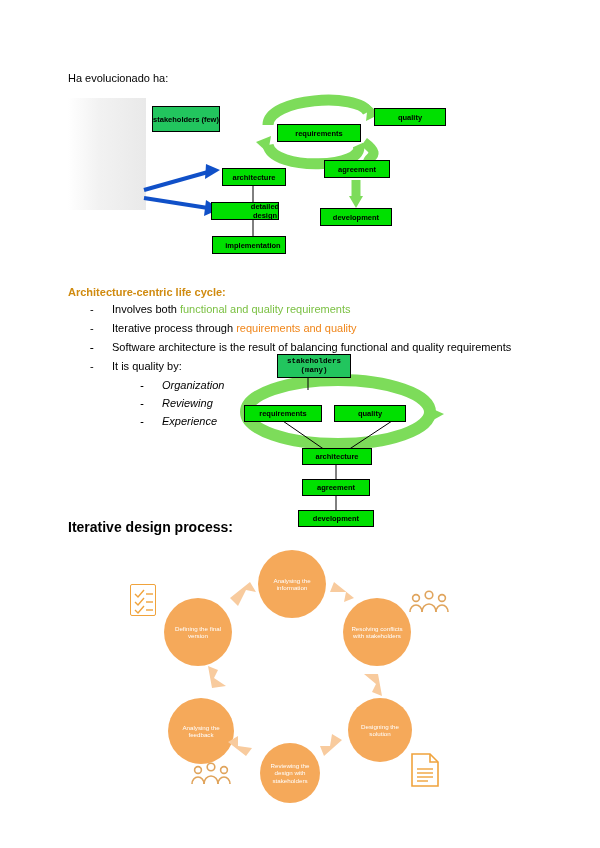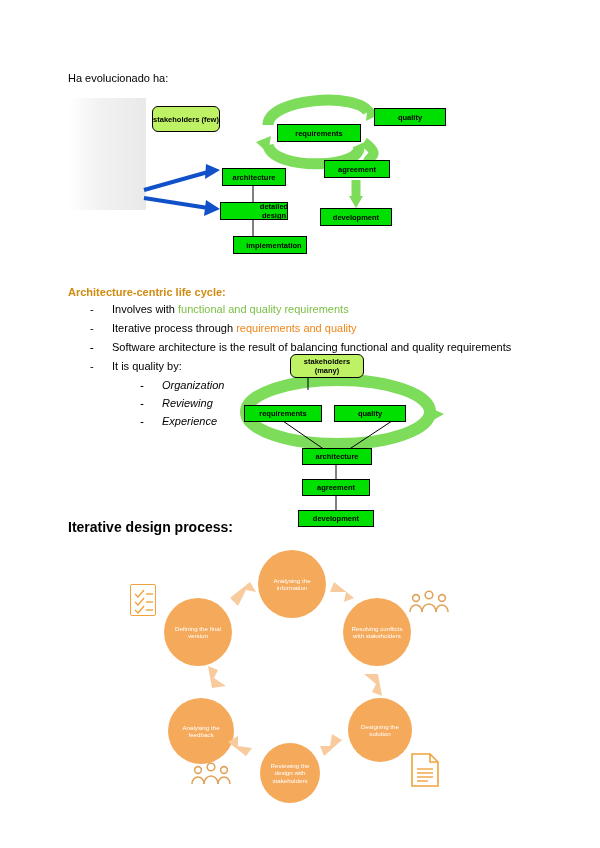--- a/index.html
+++ b/index.html
@@ -24,21 +24,21 @@
   .hl-orange{color:#f0861a;}
   .sublist{margin-top:5px;margin-left:28px;}
   .sublist .li{font-style:italic;margin-bottom:4px;}
 
   
   .diagram1{position:absolute;left:68px;top:90px;width:470px;height:170px;}
   .box{position:absolute;box-sizing:border-box;border:1px solid #000;
        font-size:7.5px;font-weight:bold;text-align:center;
        display:flex;align-items:center;justify-content:center;line-height:9px;}
   .green{background:#00e000;color:#000;}
-  .red{background:#bef264;color:#000;border-radius:6px;}
+  .red{background:#22c55e;color:#000;}
   .txtnote{position:absolute;font-size:10px;line-height:13px;color:#000;}
   .grayband{position:absolute;left:0px;top:8px;width:78px;height:112px;
     background:linear-gradient(90deg,#ffffff 0%,#f2f2f2 40%,#e9e9e9 100%);}
   svg{position:absolute;left:0;top:0;overflow:visible;}
 
   
   .diagram2{position:absolute;left:230px;top:362px;width:290px;height:145px;}
 
   
   .diagram3{position:absolute;left:110px;top:540px;width:380px;height:290px;}
@@ -91,32 +91,32 @@
     <div class="box green" style="left:209px;top:34px;width:84px;height:18px;">requirements</div>
 
     <div class="box green" style="left:306px;top:18px;width:72px;height:18px;">quality</div>
 
     <div class="box green" style="left:256px;top:70px;width:66px;height:18px;">agreement</div>
 
     <div class="box green" style="left:252px;top:118px;width:72px;height:18px;">development</div>
 
     <div class="box green" style="left:154px;top:78px;width:64px;height:18px;">architecture</div>
 
-    <div class="box green" style="left:152px;top:112px;width:68px;height:18px;padding-left:40px;">detailed design</div>
-
-    <div class="box green" style="left:165px;top:146px;width:74px;height:18px;padding-left:8px;">implementation</div>
+    <div class="box green" style="left:143px;top:112px;width:68px;height:18px;padding-left:40px;">detailed design</div>
+
+    <div class="box green" style="left:144px;top:146px;width:74px;height:18px;padding-left:8px;">implementation</div>
 
   </div>
 
   <div class="t heading-orange">Architecture-centric life cycle:</div>
 
   <div class="bullets">
     <div class="li">
       <span class="dash">-</span>
-      <span>Involves with </span><span class="hl-green">functional and quality requirements</span>
+      <span>Involves both </span><span class="hl-green">functional and quality requirements</span>
     </div>
     <div class="li">
       <span class="dash">-</span>
       <span>Iterative process through </span><span class="hl-orange">requirements and quality</span>
     </div>
     <div class="li">
       <span class="dash">-</span>
     </div>
     <div class="li">
       <span class="dash">-</span>
@@ -150,21 +150,21 @@
 
       <line x1="50" y1="57" x2="95" y2="88" stroke="#000" stroke-width="1"></line>
       <line x1="165" y1="57" x2="118" y2="88" stroke="#000" stroke-width="1"></line>
       <line x1="78" y1="28" x2="78" y2="8" stroke="#000" stroke-width="1"></line>
 
       <line x1="106" y1="103" x2="106" y2="118" stroke="#000" stroke-width="1"></line>
 
       <line x1="106" y1="134" x2="106" y2="148" stroke="#000" stroke-width="1"></line>
     </svg>
 
-    <div class="box red" style="left:60px;top:-8px;width:74px;height:24px;">stakeholders (many)</div>
+    <div class="box red" style="left:47px;top:-8px;width:74px;height:24px;font-family:Liberation Mono, monospace;">stakeholders (many)</div>
 
     <div class="box green" style="left:14px;top:43px;width:78px;height:17px;">requirements</div>
 
     <div class="box green" style="left:104px;top:43px;width:72px;height:17px;">quality</div>
 
     <div class="box green" style="left:72px;top:86px;width:70px;height:17px;">architecture</div>
 
     <div class="box green" style="left:72px;top:117px;width:68px;height:17px;">agreement</div>
 
     <div class="box green" style="left:68px;top:148px;width:76px;height:17px;">development</div>

